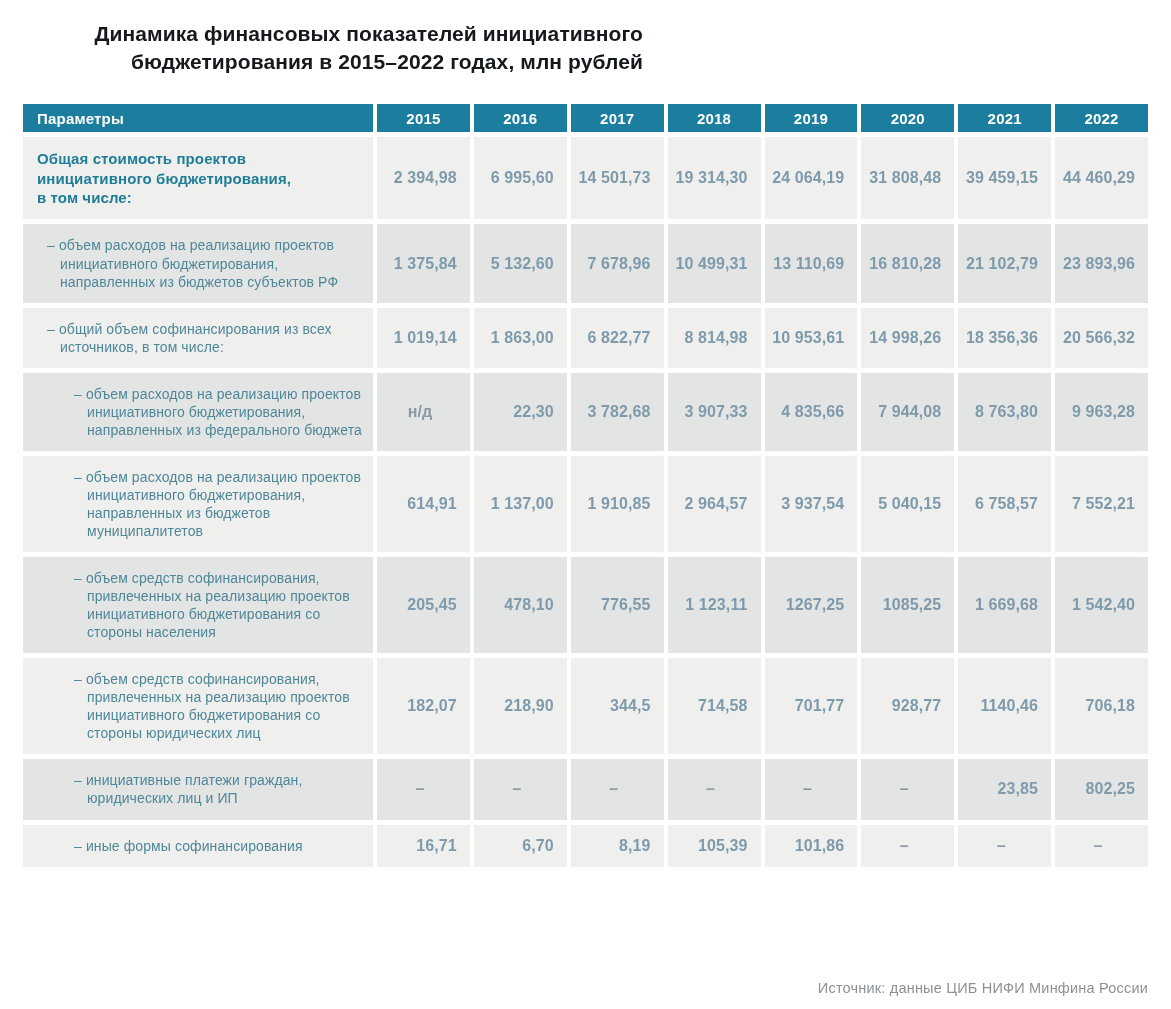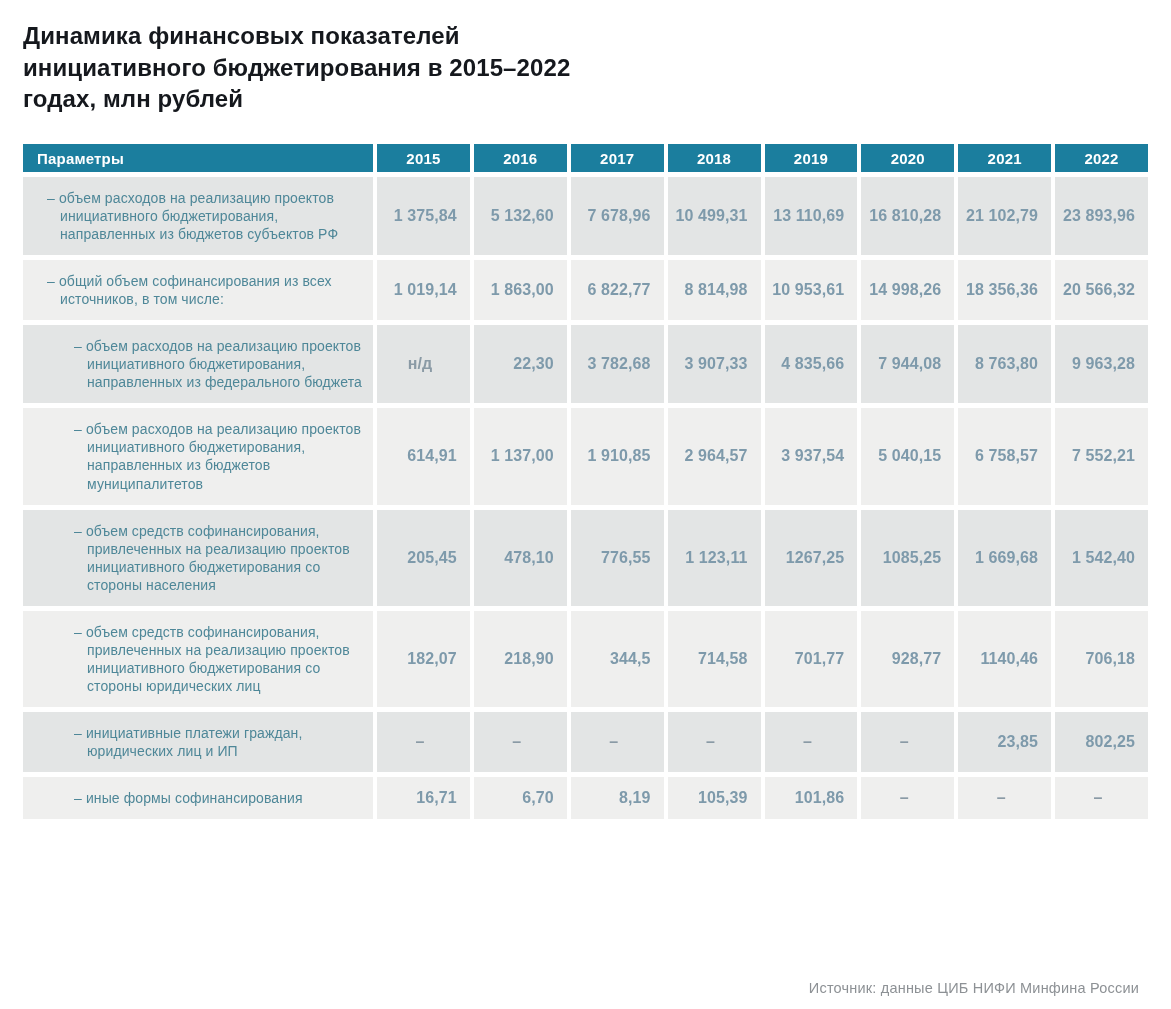--- a/index.html
+++ b/index.html
@@ -7,22 +7,22 @@
     --row-light:#efefee; --row-dark:#e3e5e5;
     --label-text:#4e8798; --label-bold-text:#1f7d97;
     --value-text:#7e9aab; --special-text:#8a9aa5;
     --title-text:#15181d; --source-text:#8d9195;
   }
   *{box-sizing:border-box;}
   html,body{margin:0;padding:0;}
   body{font-family:"Liberation Sans", sans-serif; background:#ffffff;}
   .page{width:1171px;height:1009px;background:#ffffff;position:relative;padding:16px 23px;overflow:hidden;}
   h1.title{
-    font-size:24px;font-weight:700;line-height:1.32;color:var(--title-text);
-    margin:4px 0 24px 0;max-width:620px;letter-spacing:.1px;
+    font-size:21px;font-weight:700;line-height:1.32;color:var(--title-text);
+    margin:4px 0 24px 0;max-width:620px;letter-spacing:.1px;text-align:right;
   }
   table.fin{
     border-collapse:separate;border-spacing:4px 5px;
     table-layout:fixed;width:1133px;margin:0 0 0 -4px;
   }
   th{
     background:var(--header-bg);color:var(--header-text);
     font-size:15px;font-weight:700;height:28px;padding:0;
     text-align:center;letter-spacing:.2px;
   }
@@ -37,21 +37,21 @@
   td.lbl.indent0{padding-left:14px;}
   td.lbl.indent1{padding-left:37px;text-indent:-13px;}
   td.lbl.indent2{padding-left:64px;text-indent:-13px;}
   td.lbl.bold{font-weight:700;color:var(--label-bold-text);font-size:15px;padding-right:70px;}
   td.val{
     color:var(--value-text);font-size:16px;font-weight:700;
     text-align:right;padding-right:13px;white-space:nowrap;letter-spacing:.1px;
   }
   td.val.special{text-align:center;padding-right:8px;color:var(--special-text);}
   .source{
-    position:absolute;right:32px;bottom:13px;
+    position:absolute;right:23px;bottom:13px;
     font-size:14.5px;color:var(--source-text);letter-spacing:.2px;
   }
 </style>
 </head>
 <body>
 
 <div class="page">
   <h1 class="title">Динамика финансовых показателей инициативного бюджетирования в 2015–2022 годах, млн рублей</h1>
 
   <table class="fin">
@@ -62,20 +62,31 @@
           <th class="year-h">2016</th>
           <th class="year-h">2017</th>
           <th class="year-h">2018</th>
           <th class="year-h">2019</th>
           <th class="year-h">2020</th>
           <th class="year-h">2021</th>
           <th class="year-h">2022</th>
         </tr>
     </thead>
     <tbody id="table-body">
+        <tr>
+          <td class="lbl indent0 bold light">Общая стоимость проектов инициативного бюджетирования, в том числе:</td>
+          <td class="val light">2 394,98</td>
+          <td class="val light">6 995,60</td>
+          <td class="val light">14 501,73</td>
+          <td class="val light">19 314,30</td>
+          <td class="val light">24 064,19</td>
+          <td class="val light">31 808,48</td>
+          <td class="val light">39 459,15</td>
+          <td class="val light">44 460,29</td>
+        </tr>
         <tr>
           <td class="lbl indent1 dark">– объем расходов на реализацию проектов инициативного бюджетирования, направленных из бюджетов субъектов РФ</td>
           <td class="val dark">1 375,84</td>
           <td class="val dark">5 132,60</td>
           <td class="val dark">7 678,96</td>
           <td class="val dark">10 499,31</td>
           <td class="val dark">13 110,69</td>
           <td class="val dark">16 810,28</td>
           <td class="val dark">21 102,79</td>
           <td class="val dark">23 893,96</td>

